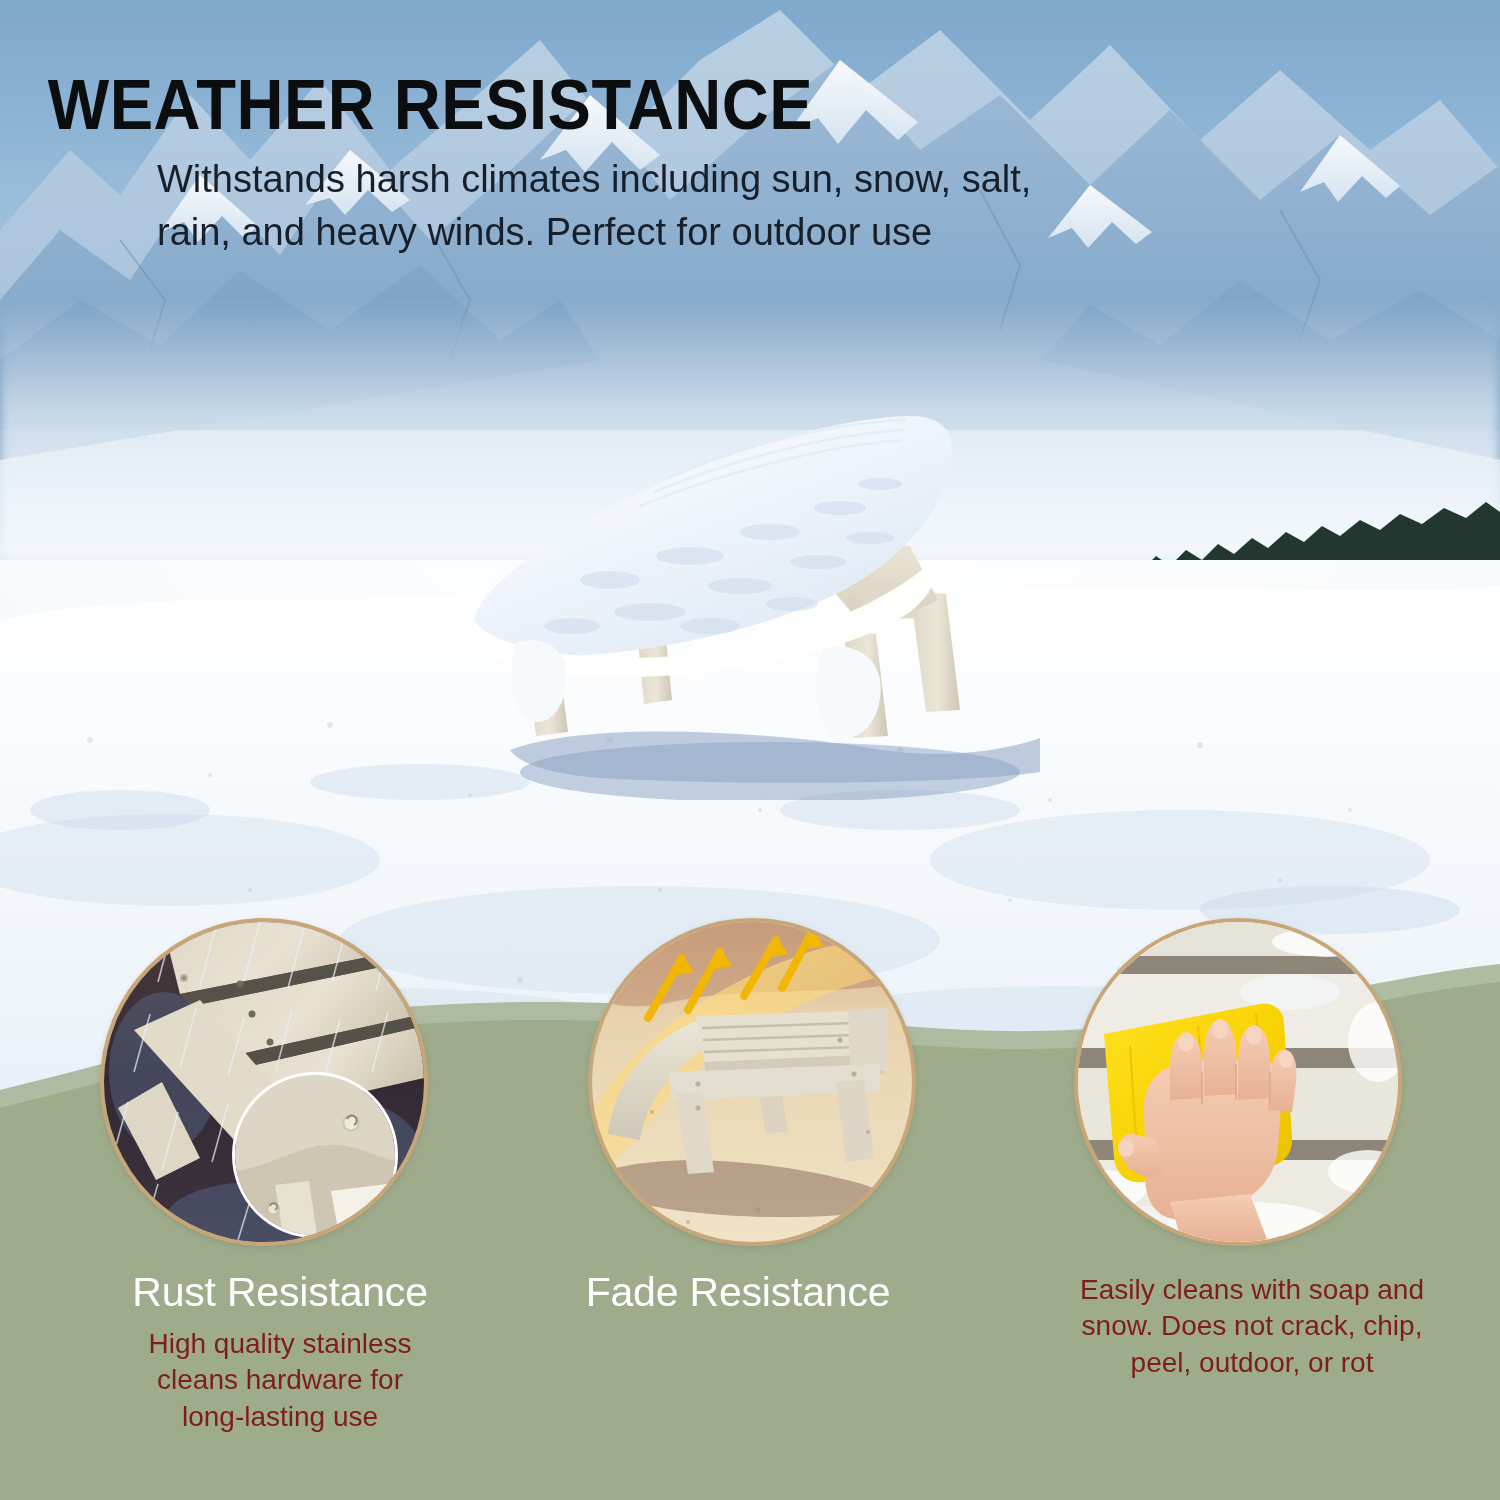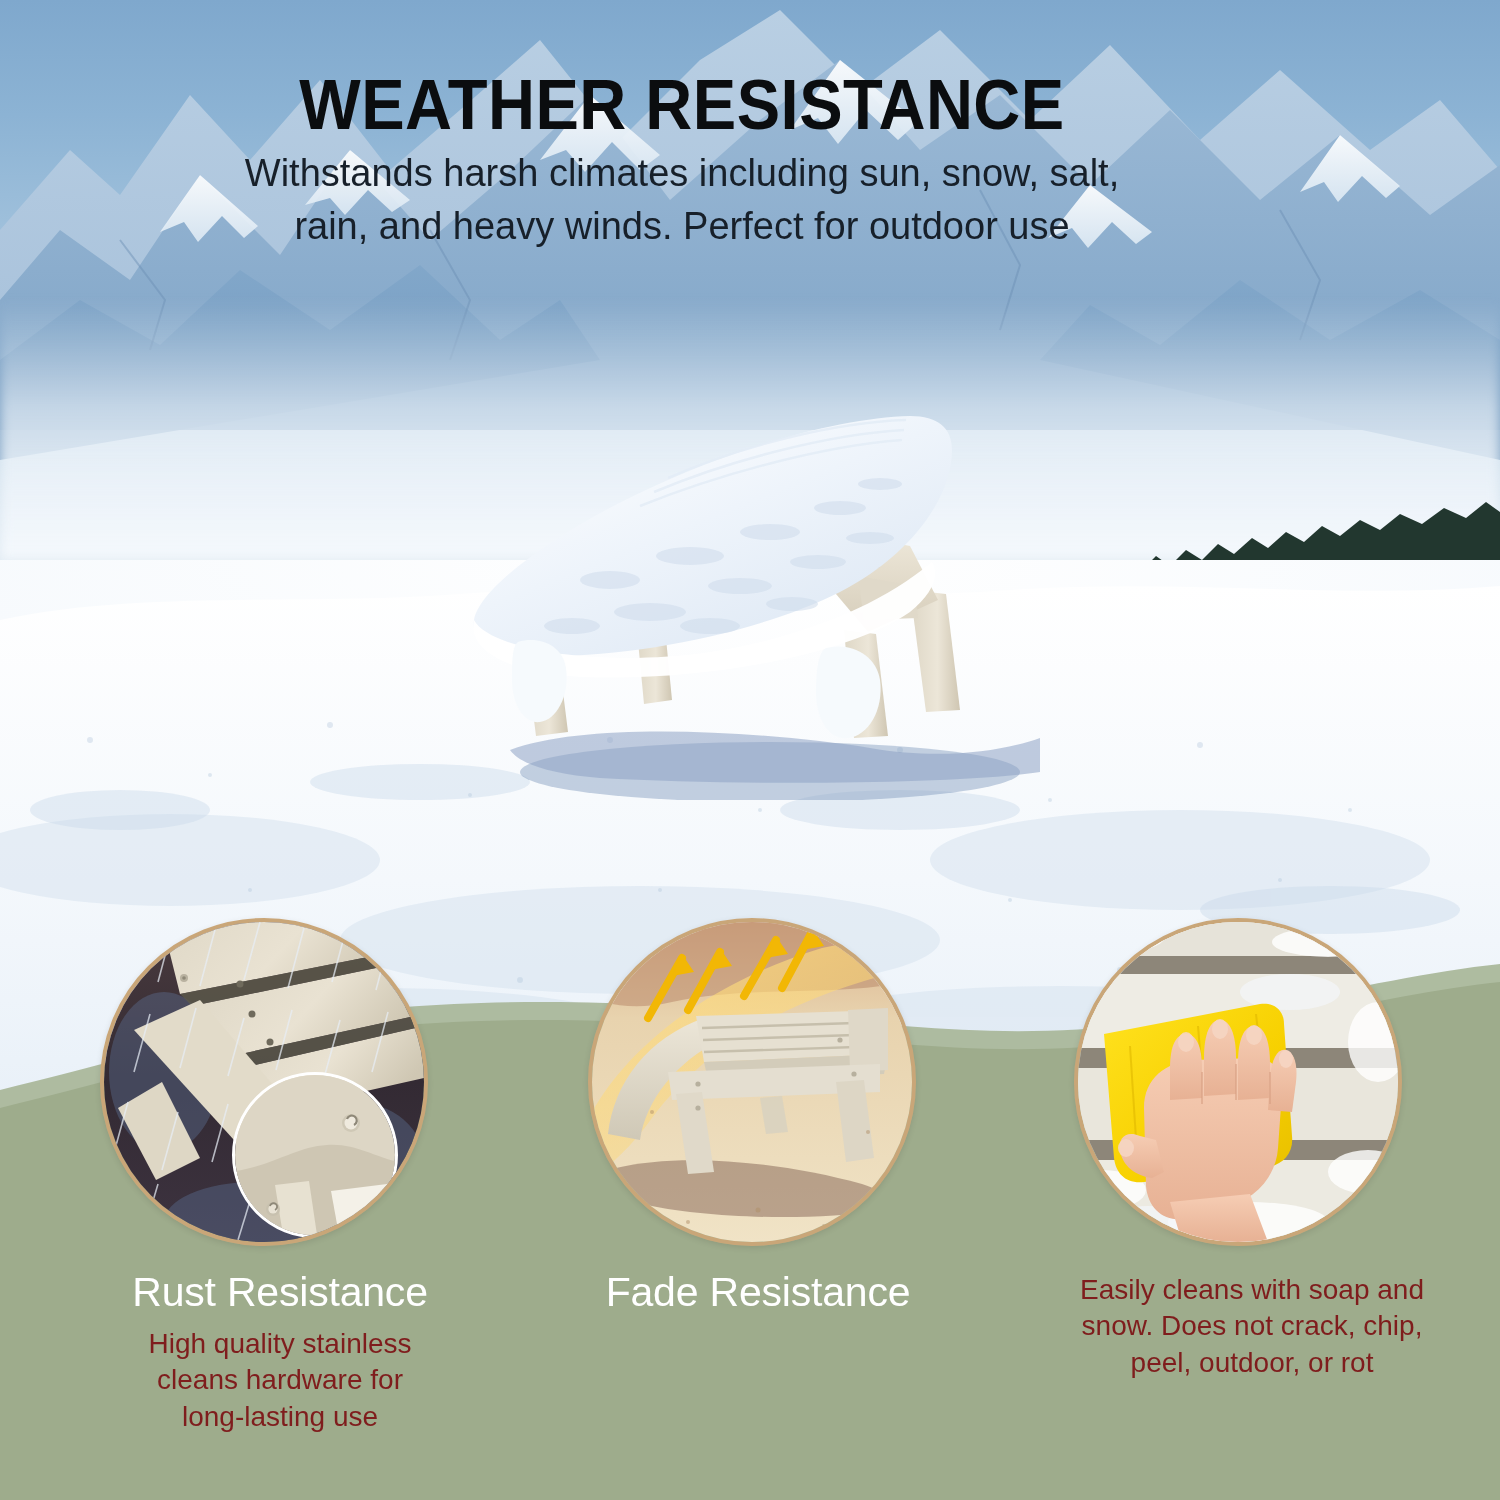--- a/index.html
+++ b/index.html
@@ -31,28 +31,28 @@
     position:absolute;left:0;top:560px;width:1500px;height:560px;
     background:
       radial-gradient(120% 70% at 50% 0%,#ffffff 0%,#f7fafd 45%,#eef4fa 100%);
   }
   .snowfield svg{position:absolute;left:0;top:0;}
 
   
   .ottoman{position:absolute;left:440px;top:380px;width:640px;height:420px;}
 
   
-  .head-wrap{position:absolute;left:0;top:70px;width:1364px;text-align:center;}
+  .head-wrap{position:absolute;left:0;top:70px;width:1364px;text-align:left;}
   .title{
     font-size:70px;font-weight:700;letter-spacing:.5px;color:#0b0d0f;
     line-height:1.02;margin:0;transform:scaleX(.93);transform-origin:center;
     font-family:"Liberation Sans",sans-serif;
   }
   .subtitle{
-    margin:6px auto 0;width:1050px;font-size:38px;line-height:1.38;
+    margin:12px auto 0;width:1050px;font-size:38px;line-height:1.38;
     color:#17202a;font-weight:400;font-family:"Liberation Sans",sans-serif;
   }
 
   
   .green-panel{position:absolute;left:0;top:940px;width:1500px;height:560px;}
 
   
   .circle{
     position:absolute;width:320px;height:320px;border-radius:50%;
     border:4px solid #c9a678;overflow:hidden;
@@ -64,21 +64,21 @@
   #circle-3{left:1074px;top:918px;}
 
   .inset-mag{
     position:absolute;left:128px;top:150px;width:160px;height:160px;
     border-radius:50%;border:3px solid #ffffff;overflow:hidden;
   }
 
   
   .caption{position:absolute;width:440px;text-align:center;color:#ffffff;}
   #caption-1{left:60px;top:1262px;}
-  #caption-2{left:538px;top:1262px;text-align:center;}
+  #caption-2{left:518px;top:1262px;text-align:center;}
   #caption-3{left:1032px;top:1262px;}
   .cap-title{
     font-size:41px;font-weight:400;line-height:1.12;margin:8px;
     color:#ffffff;letter-spacing:-.2px;
   }
   .cap-body{
     font-size:28px;font-weight:400;line-height:1.30;margin:10px 0 0;
     color:#7f1d1d;
   }
 </style>

